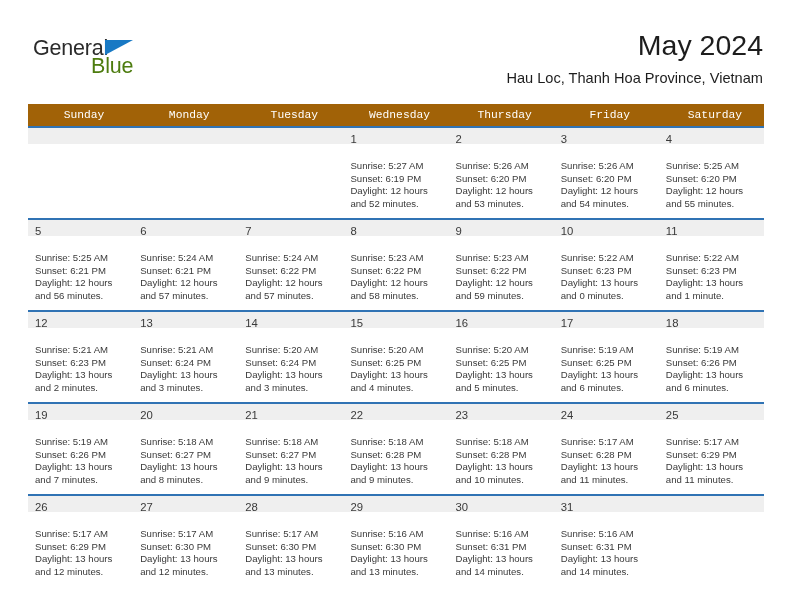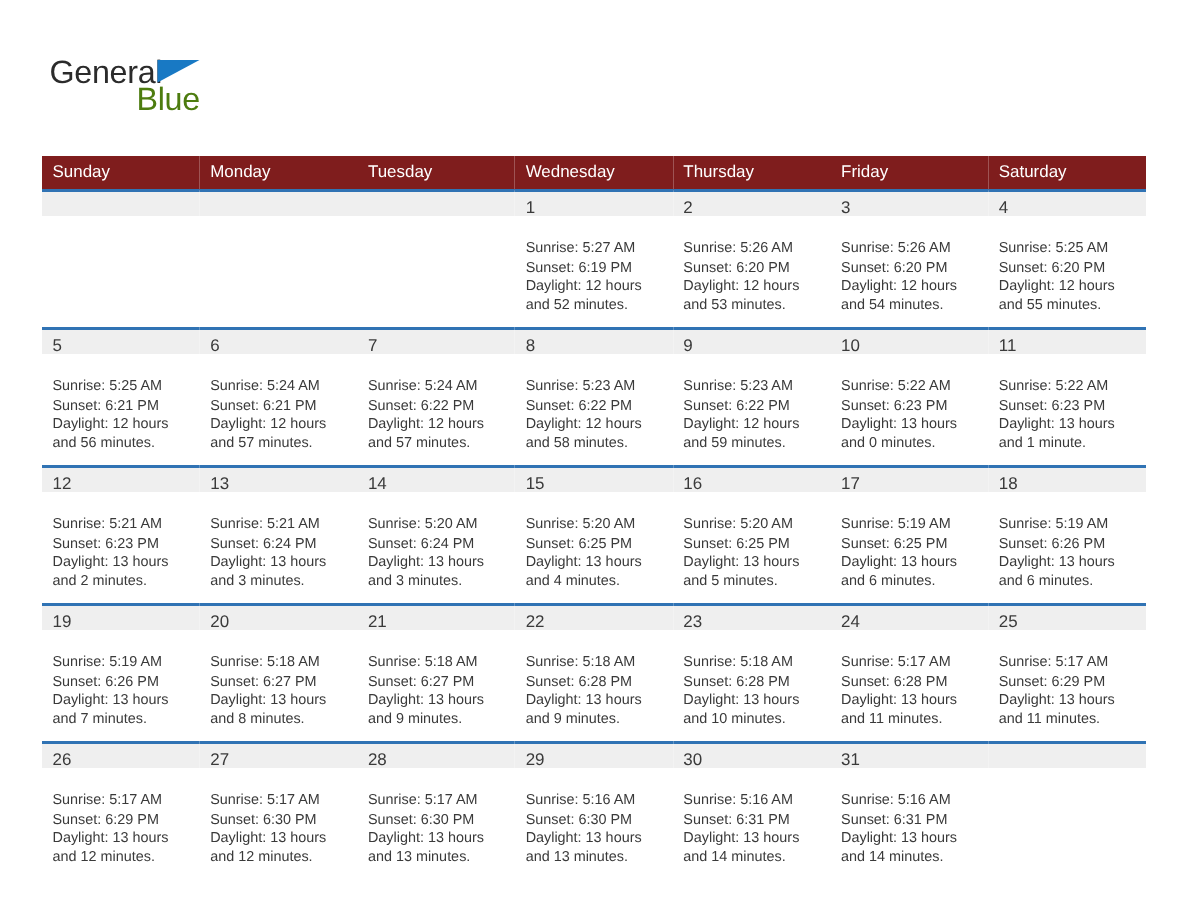--- a/index.html
+++ b/index.html
@@ -92,29 +92,30 @@
     position: absolute;
     left: 28px;
     top: 104px;
     width: 736px;
     border-collapse: collapse;
     table-layout: fixed;
   }
   .calendar col { width: 105.14px; }
 
   .calendar thead th {
-    background: #7f1d1d;
+    background: #a16207;
     color: #ffffff;
     font-size: 11.3px;
     font-weight: normal;
-    text-align: left;
+    text-align: center;
     padding: 5px 0 5px 7px;
     height: 12px;
     vertical-align: middle;
     border: 0;
+    font-family: Liberation Mono, monospace;
   }
 
   .calendar tbody tr { height: 90px; }
 
   .calendar tbody td {
     border-top: 2px solid #3073b4;
     vertical-align: top;
     padding: 0;
     height: 90px;
     background: #ffffff;
@@ -154,20 +155,22 @@
 
   <div class="top">
 
     <div class="logo">
       <span class="logo-general">General</span>
       <span class="logo-flag"></span>
       <span class="logo-blue">Blue</span>
     </div>
 
     <div class="title-block">
+      <div class="month-title">May 2024</div>
+      <div class="location-title">Hau Loc, Thanh Hoa Province, Vietnam</div>
     </div>
 
   </div>
 
   <table class="calendar">
     <colgroup>
       <col>
         <col>
         <col>
         <col>

